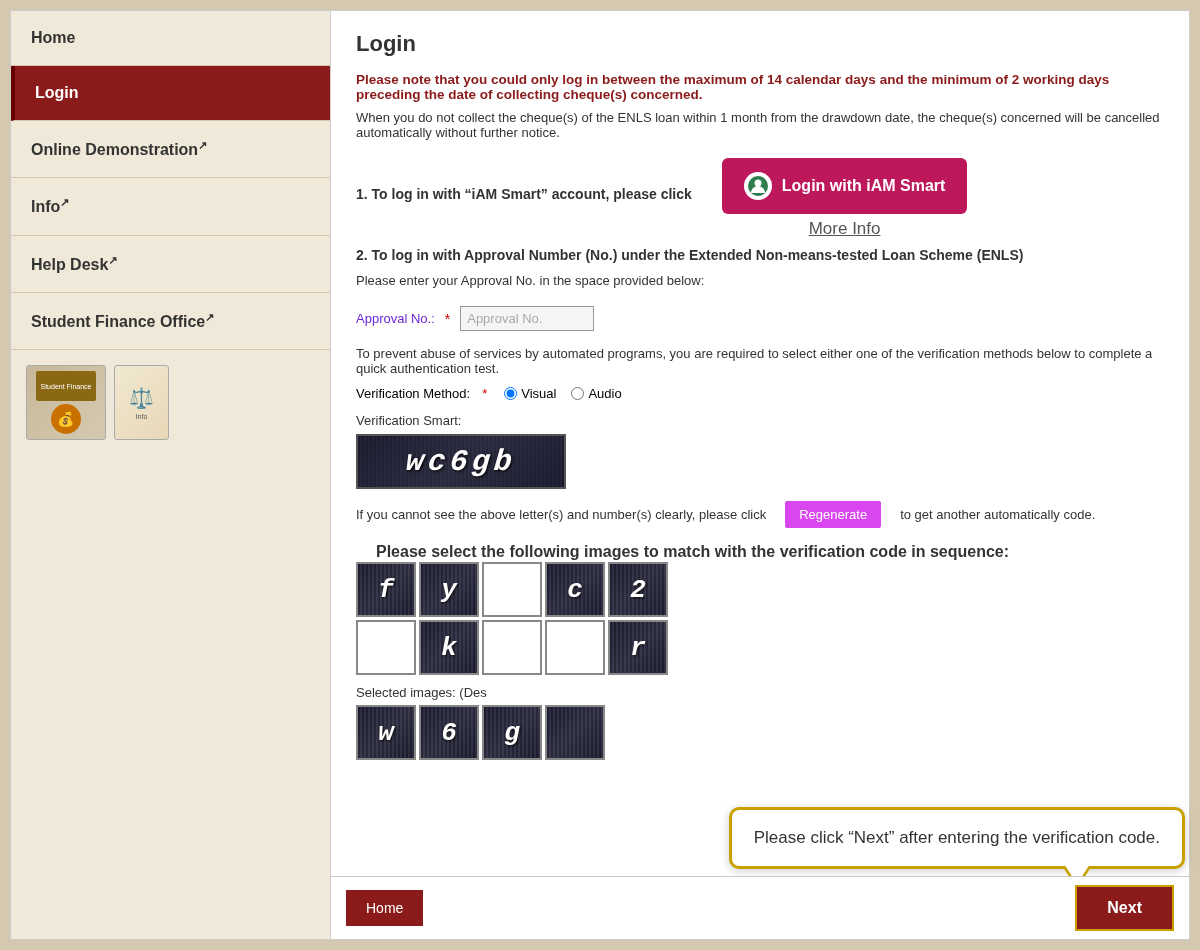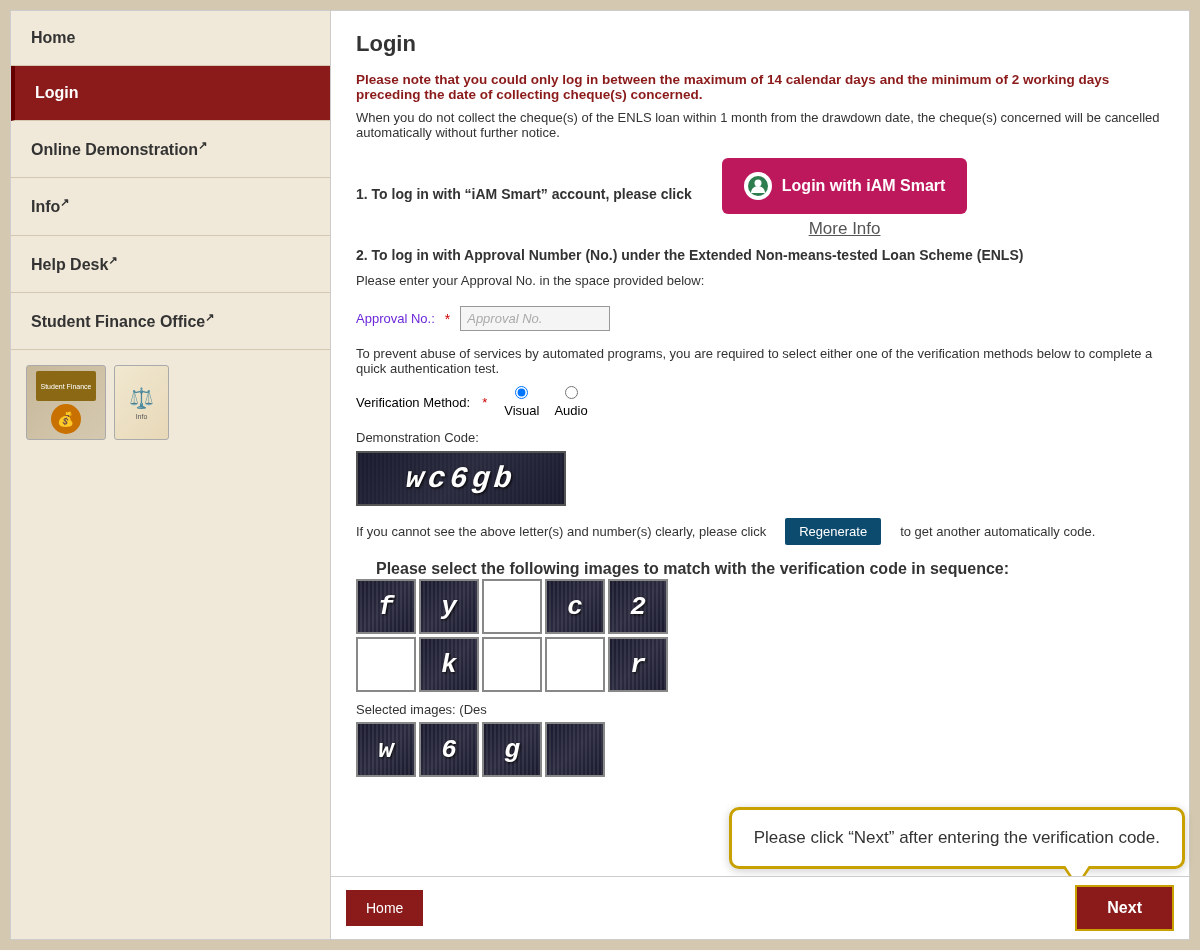--- a/index.html
+++ b/index.html
@@ -20,31 +20,31 @@
     .info-text { color: #333; font-size: 13px; margin-bottom: 18px; }
     .section-heading { font-size: 14px; font-weight: bold; color: #333; margin-bottom: 10px; }
     .iam-smart-row { display: flex; align-items: center; gap: 30px; margin-bottom: 8px; }
     .iam-smart-btn { background: #be185d; color: #fff; border: none; padding: 14px 22px; font-size: 16px; font-weight: bold; border-radius: 6px; cursor: pointer; display: flex; align-items: center; gap: 10px; }
     .iam-icon { width: 28px; height: 28px; background: #fff; border-radius: 50%; display: flex; align-items: center; justify-content: center; }
     .more-info { text-align: center; margin-top: 5px; }
     .more-info a { color: #555; font-size: 17px; text-decoration: underline; cursor: pointer; }
     .approval-row { display: flex; align-items: center; gap: 10px; margin: 8px 0 15px 0; }
     .approval-label { font-size: 13px; color: #6d28d9; }
     .required-star { color: #c00; }
-    .approval-input { border: 1px solid #999; padding: 4px 6px; font-size: 13px; width: 150px; background: #f5f5f5; font-style: italic; }
+    .approval-input { border: 1px solid #999; padding: 4px 6px; font-size: 13px; width: 134px; background: #f5f5f5; }
     .captcha-notice { font-size: 13px; color: #333; margin-bottom: 10px; }
     .verification-method-row { display: flex; align-items: center; gap: 12px; margin-bottom: 12px; font-size: 13px; }
     .radio-group { display: flex; gap: 15px; margin-left: 5px; }
-    .radio-label { display: flex; align-items: center; gap: 4px; cursor: pointer; flex-direction: column; }
+    .radio-label { display: flex; align-items: center; gap: 4px; cursor: pointer; }
     .captcha-label { font-size: 13px; color: #333; margin-bottom: 6px; }
     .captcha-img { width: 210px; height: 55px; background: #222; border: 2px solid #555; display: flex; align-items: center; justify-content: center; position: relative; overflow: hidden; margin-bottom: 12px; }
     .captcha-text { font-size: 30px; font-weight: bold; color: #fff; font-style: italic; letter-spacing: 4px; text-shadow: 1px 1px 3px #000; font-family: 'Courier New', monospace; transform: skewX(-5deg); }
     .captcha-noise { position: absolute; top: 0; left: 0; width: 100%; height: 100%; opacity: 0.3; background: repeating-linear-gradient(90deg, transparent, transparent 2px, rgba(255,255,255,0.1) 2px, rgba(255,255,255,0.1) 4px); }
     .regen-row { display: flex; align-items: center; gap: 19px; margin-bottom: 15px; font-size: 13px; color: #333; }
-    .regen-btn { background: #0c4a6e; color: #fff; border: none; padding: 6px 14px; font-size: 13px; cursor: pointer; border-radius: 2px; }
+    .regen-btn { background: #d946ef; color: #fff; border: none; padding: 6px 14px; font-size: 13px; cursor: pointer; border-radius: 2px; }
     .image-select-label { font-size: 16px; font-weight: bold; color: #333; margin-bottom: 1px; padding-left: 20px; }
     .image-grid { display: flex; gap: 3px; margin-bottom: 3px; }
     .captcha-tile { width: 60px; height: 55px; border: 2px solid #888; background: #222; display: flex; align-items: center; justify-content: center; cursor: pointer; position: relative; overflow: hidden; }
     .captcha-tile.blank { background: #fff; border: 2px solid #888; }
     .tile-char { font-size: 26px; font-weight: bold; color: #fff; font-style: italic; font-family: 'Courier New', monospace; text-shadow: 1px 1px 3px #000; }
     .tile-noise { position: absolute; top: 0; left: 0; width: 100%; height: 100%; background: repeating-linear-gradient(90deg, transparent, transparent 2px, rgba(255,255,255,0.08) 2px, rgba(255,255,255,0.08) 4px); pointer-events: none; }
     .selected-label { font-size: 13px; color: #333; margin: 10px 0 5px 0; }
     .selected-images { display: flex; gap: 3px; }
     .selected-tile { width: 60px; height: 55px; border: 2px solid #888; background: #222; display: flex; align-items: center; justify-content: center; overflow: hidden; position: relative; }
     
@@ -138,21 +138,21 @@
           <input type="radio" name="verMethod" checked="" style="">
           <span>Visual</span>
         </label>
         <label class="radio-label">
           <input type="radio" name="verMethod" style="">
           <span>Audio</span>
         </label>
       </div>
     </div>
 
-    <p class="captcha-label">Demonstration Code:</p>
+    <p class="captcha-label">Verification Smart:</p>
     <div class="captcha-img dark-tile">
       <div class="captcha-noise"></div>
       <span class="captcha-text">wc6gb</span>
     </div>
 
     <div class="regen-row">
       <span>If you cannot see the above letter(s) and number(s) clearly, please click</span>
       <button class="regen-btn">Regenerate</button>
       <span>to get another automatically code.</span>
     </div>

